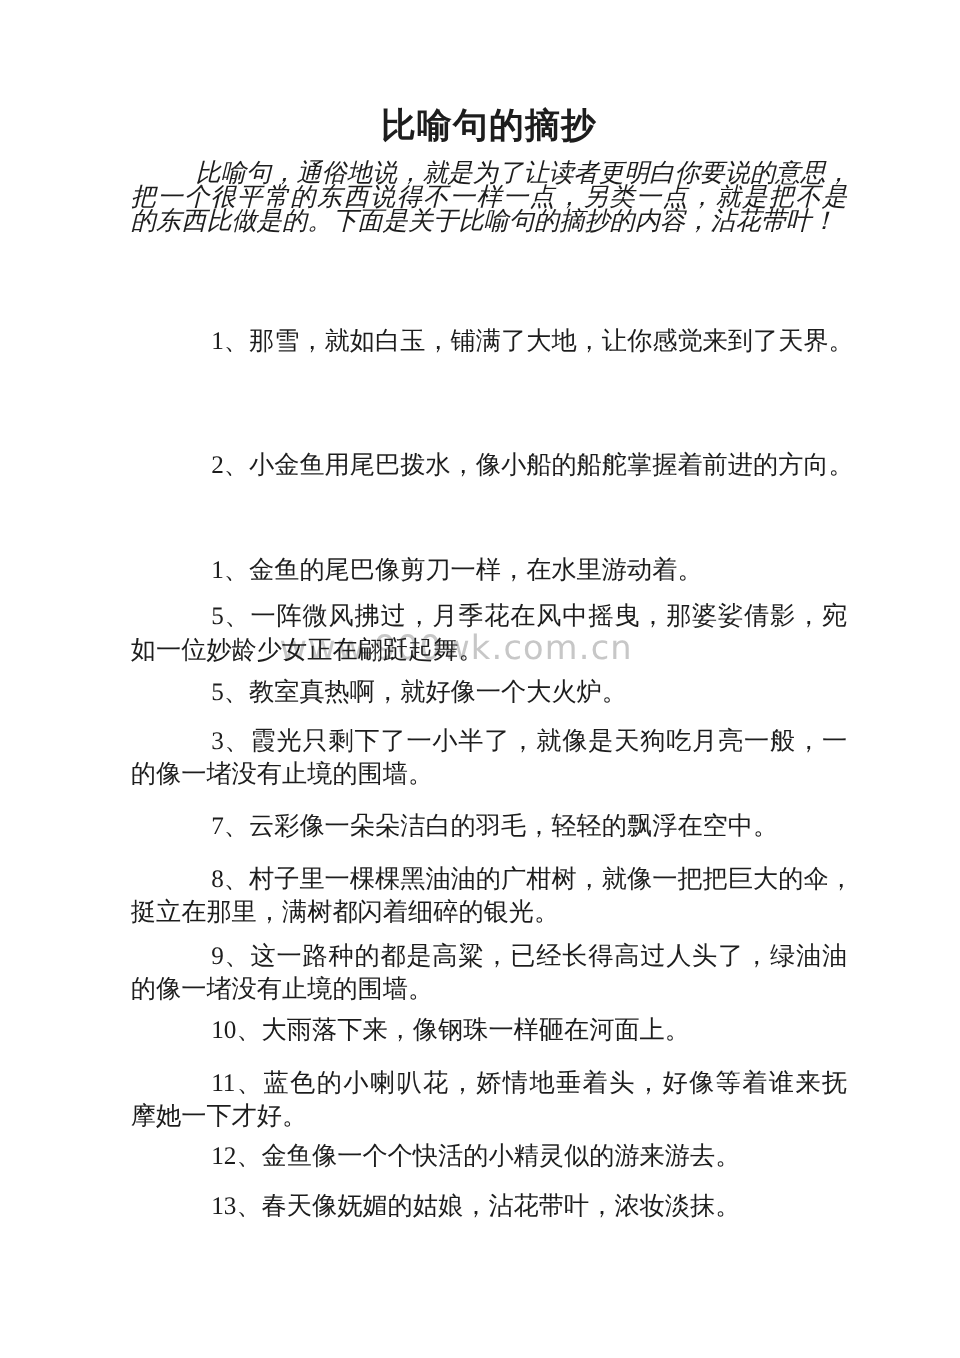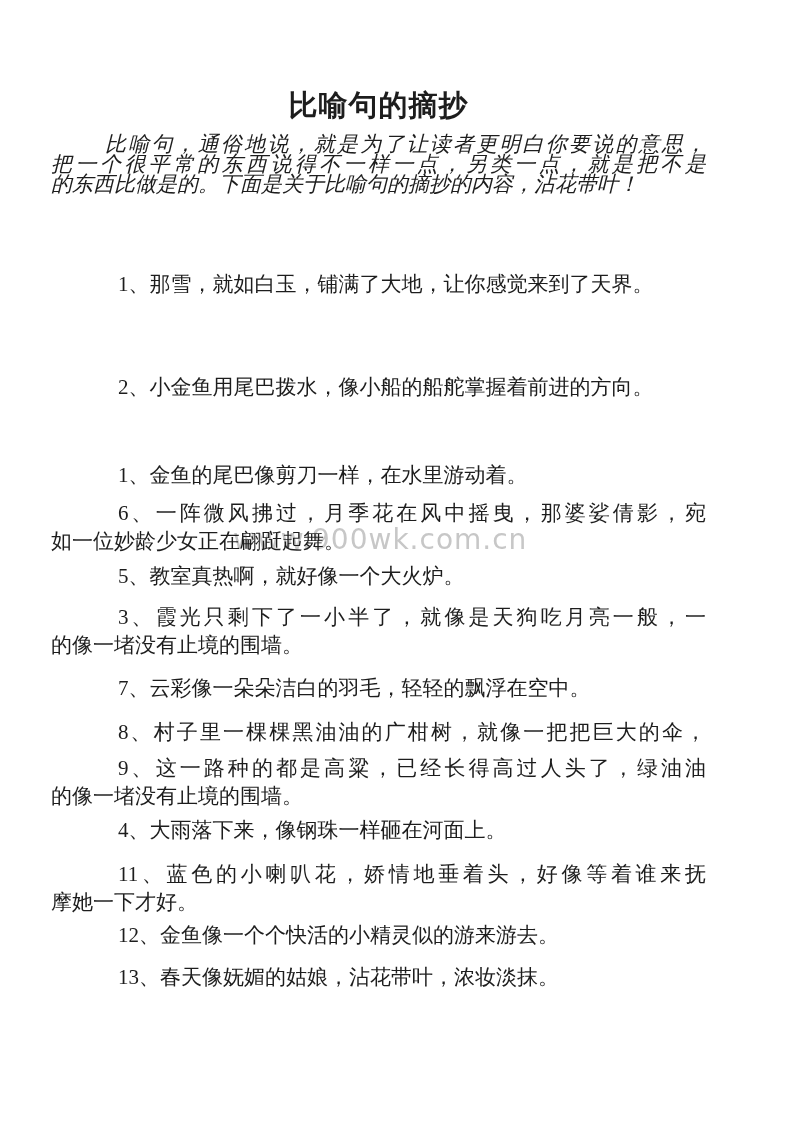--- a/index.html
+++ b/index.html
@@ -25,21 +25,21 @@
     font-size: 28px;
     line-height: 48px;
     letter-spacing: 1px;
     color: #c7c7c7;
     user-select: none;
     text-align: center;
   }
   .content {
     position: relative;
     z-index: 1;
-    padding: 88px 94px 0 51px; 
+    padding: 88px 94px 0 109px; 
   }
   .doc-title {
     margin: 0;
     font-size: 29px;
     line-height: 34px;
     font-weight: bold;
     text-align: center;
     letter-spacing: 1px;
   }
   .line {
@@ -96,42 +96,43 @@
         <div class="para">
           <div class="line first">1、那雪，就如白玉，铺满了大地，让你感觉来到了天界。</div>
         </div>
         <div class="para">
           <div class="line first">2、小金鱼用尾巴拨水，像小船的船舵掌握着前进的方向。</div>
         </div>
         <div class="para">
           <div class="line first">1、金鱼的尾巴像剪刀一样，在水里游动着。</div>
         </div>
         <div class="para">
-          <div class="line first fill">6、一阵微风拂过，月季花在风中摇曳，那婆娑倩影，宛</div>
+          <div class="line first fill">5、一阵微风拂过，月季花在风中摇曳，那婆娑倩影，宛</div>
           <div class="line">如一位妙龄少女正在翩跹起舞。</div>
         </div>
         <div class="para">
           <div class="line first">5、教室真热啊，就好像一个大火炉。</div>
         </div>
         <div class="para">
           <div class="line first fill">3、霞光只剩下了一小半了，就像是天狗吃月亮一般，一</div>
           <div class="line">的像一堵没有止境的围墙。</div>
         </div>
         <div class="para">
           <div class="line first">7、云彩像一朵朵洁白的羽毛，轻轻的飘浮在空中。</div>
         </div>
         <div class="para">
           <div class="line first fill">8、村子里一棵棵黑油油的广柑树，就像一把把巨大的伞，</div>
+          <div class="line">挺立在那里，满树都闪着细碎的银光。</div>
         </div>
         <div class="para">
           <div class="line first fill">9、这一路种的都是高粱，已经长得高过人头了，绿油油</div>
           <div class="line">的像一堵没有止境的围墙。</div>
         </div>
         <div class="para">
-          <div class="line first">4、大雨落下来，像钢珠一样砸在河面上。</div>
+          <div class="line first">10、大雨落下来，像钢珠一样砸在河面上。</div>
         </div>
         <div class="para">
           <div class="line first fill">11、蓝色的小喇叭花，娇情地垂着头，好像等着谁来抚</div>
           <div class="line">摩她一下才好。</div>
         </div>
         <div class="para">
           <div class="line first">12、金鱼像一个个快活的小精灵似的游来游去。</div>
         </div>
         <div class="para">
           <div class="line first">13、春天像妩媚的姑娘，沾花带叶，浓妆淡抹。</div>

